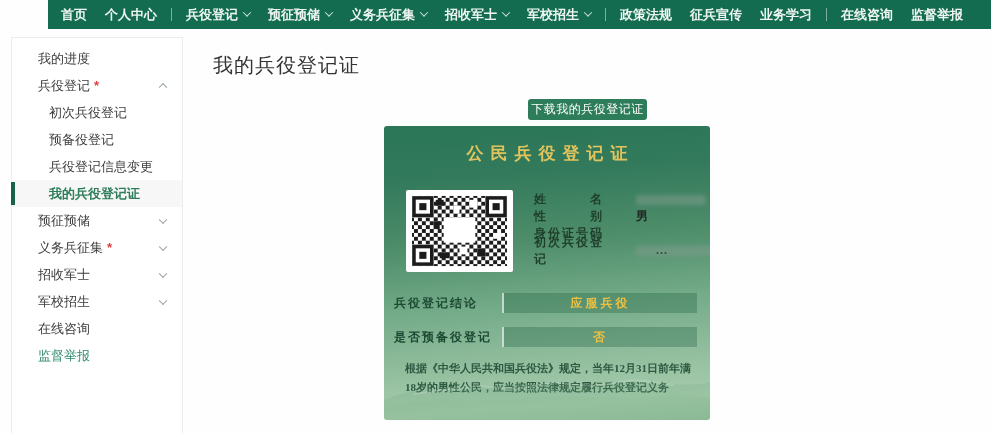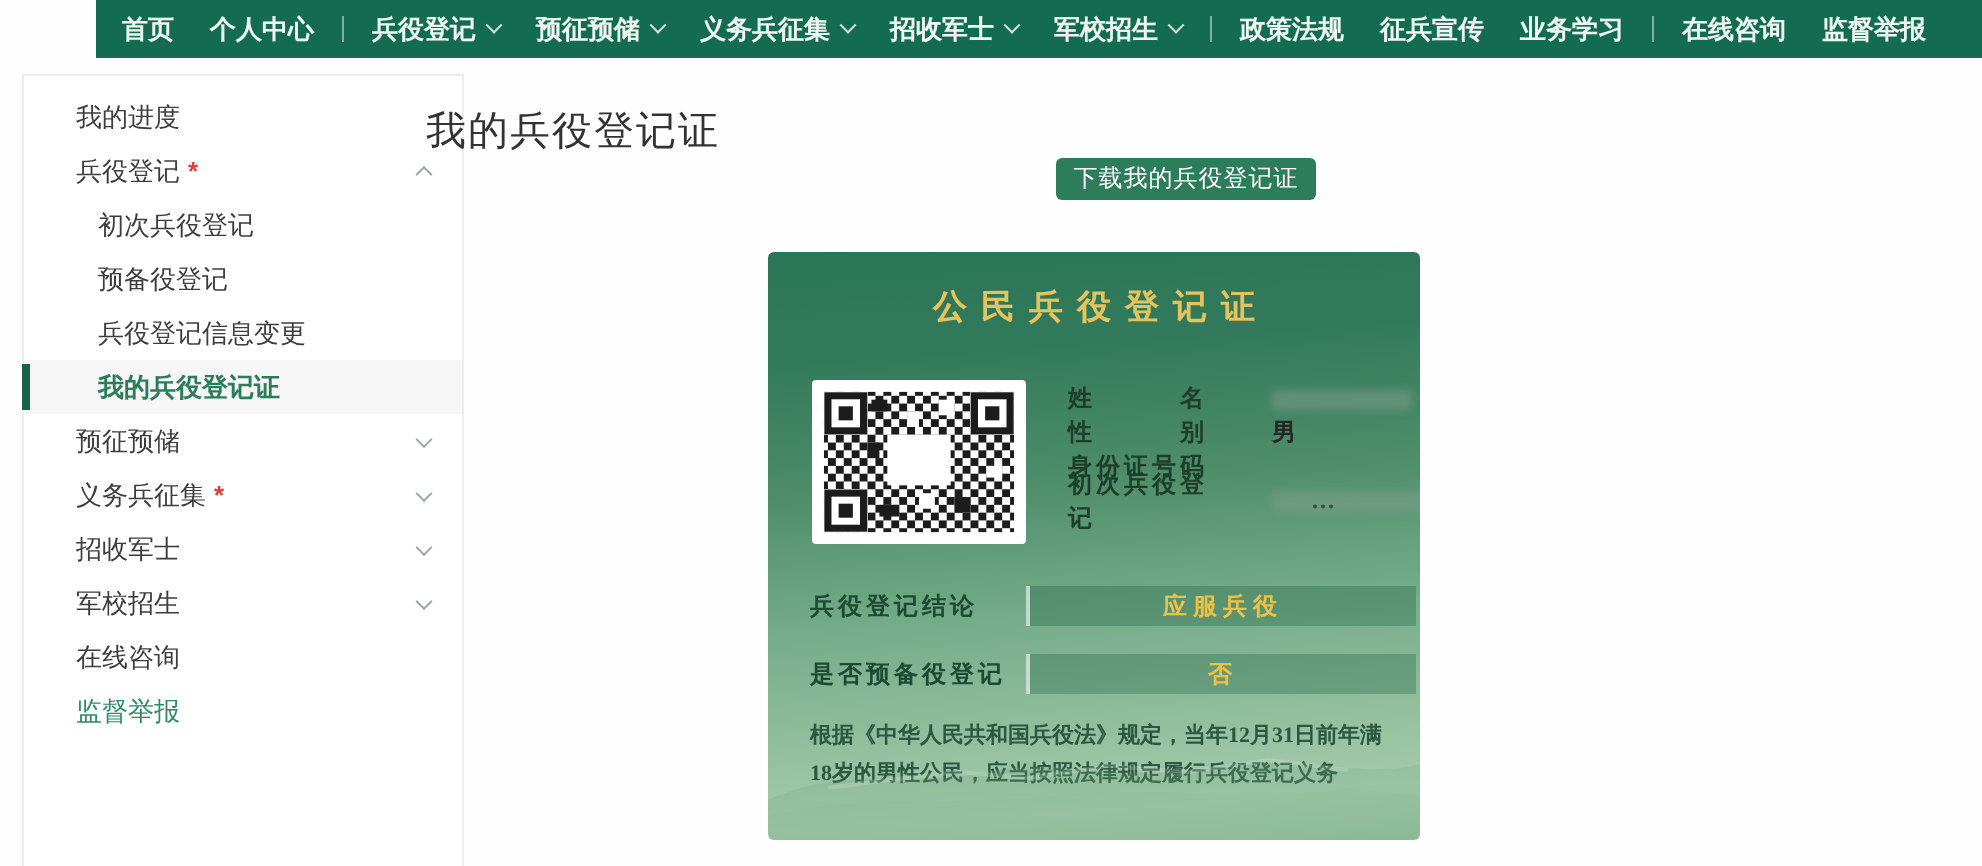--- a/index.html
+++ b/index.html
@@ -19,21 +19,21 @@
   }
   .nav-item { padding:0 9px; height:100%; display:flex; align-items:center; gap:6px; cursor:pointer; }
   .nav-chev {
     width:6px; height:6px; border-right:1.4px solid #cfe3d8; border-bottom:1.4px solid #cfe3d8;
     transform:rotate(45deg) translate(-1px,-1px); margin-top:-2px;
   }
   .nav-divider { width:1px; height:13px; background:rgba(255,255,255,.45); margin:0 5px; }
 
   
   .sidebar {
-    position:absolute; top:37px; left:11px; width:221px; bottom:0;
+    position:absolute; top:37px; left:11px; width:172px; bottom:0;
     background:#fff; border:1px solid #ececec; border-bottom:none;
     padding-top:7px;
   }
   .side-item {
     position:relative; height:27px; display:flex; align-items:center;
     padding-left:26px; font-size:13px; color:#3d3d3d; cursor:pointer;
   }
   .side-item.sub { padding-left:37px; }
   .side-item.active { background:#f7f7f7; color:#2e7d5a; font-weight:700; }
   .side-item.active::before {
@@ -47,21 +47,21 @@
   }
   .s-chev.down { transform:translateY(-70%) rotate(45deg); }
   .s-chev.up   { transform:translateY(-30%) rotate(-135deg); }
 
   
   .page-title {
     position:absolute; left:213px; top:52px; font-size:20px; font-weight:500;
     color:#333; letter-spacing:1px;
   }
   .download-btn {
-    position:absolute; left:528px; top:79px; width:130px; height:21px;
+    position:absolute; left:528px; top:99px; width:119px; height:21px;
     background:#2e7d5a; color:#fff; font-size:12px; border:none; border-radius:3px;
     display:flex; align-items:center; justify-content:center; cursor:pointer;
     letter-spacing:.5px; font-family:"Liberation Sans",sans-serif;
   }
 
   
   .card {
     position:absolute; left:384px; top:126px; width:326px; height:294px;
     border-radius:3px; overflow:hidden;
     background:linear-gradient(176deg,#2a7657 0%,#337a5c 18%,#4c8c69 38%,#74ab88 60%,#95c0a0 80%,#a6ccac 92%,#92c09d 100%);
@@ -79,21 +79,21 @@
 
   .fields { position:absolute; left:150px; top:65px; font-size:12px; font-weight:700; color:#1e3e2b; }
   .field-row { display:flex; align-items:center; height:17px; }
   .field-label { width:68px; text-align:justify; text-align-last:justify; margin-right:34px; }
   .field-value { color:#262626; letter-spacing:1px; position:relative; display:flex; align-items:center; }
   .redact { height:10px; background:rgba(125,155,140,.55); filter:blur(2px); border-radius:2px; }
   .redact.name { width:70px; }
   .redact.addr { width:86px; }
   .ellipsis { position:absolute; left:20px; top:-3px; color:#3a4a40; letter-spacing:1px; }
 
-  .result-row { position:absolute; left:21px; display:flex; align-items:center; }
+  .result-row { position:absolute; left:10px; display:flex; align-items:center; }
   .result-row.r1 { top:167px; }
   .result-row.r2 { top:201px; }
   .result-label { width:108px; font-size:12px; font-weight:700; color:#1d4a33; letter-spacing:2px; }
   .result-bar {
     width:195px; height:20px; background:rgba(24,88,58,.30);
     border-left:2px solid rgba(255,255,255,.65);
     display:flex; align-items:center; justify-content:center;
     color:#efc041; font-weight:700; font-size:12px; letter-spacing:3px;text-align:center;
   }
   .notice {

